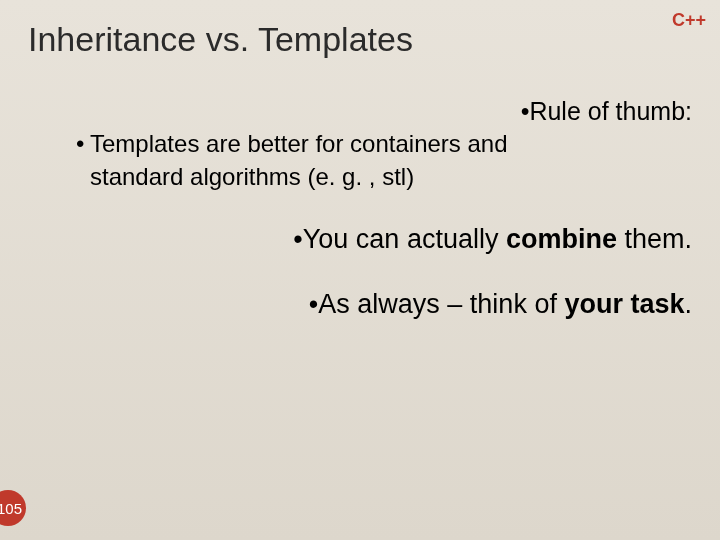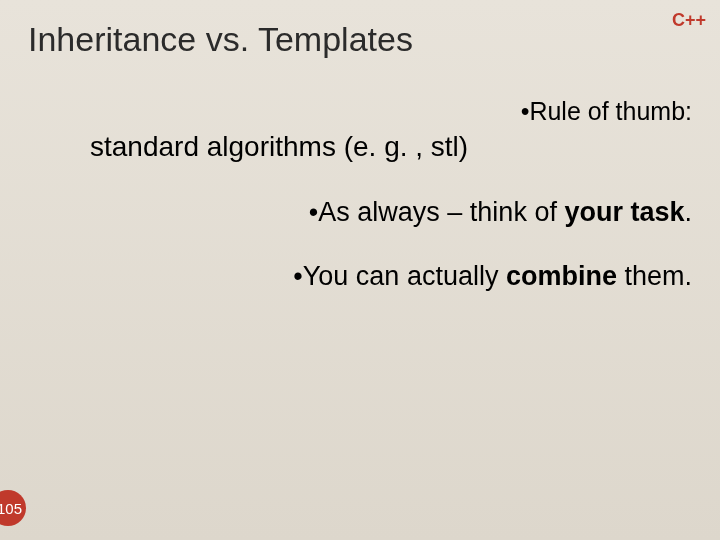--- a/index.html
+++ b/index.html
@@ -54,21 +54,21 @@
   .sub-marker {
     display: inline-block;
     width: 14px;
     vertical-align: top;
   }
   .sub-text {
     display: inline;
   }
   .cont {
     padding-left: 48px;
-    font-size: 28px;
+    font-size: 24px;
   }
   .b2 {
     margin-top: 30px;
     font-size: 27px;
   }
   .b2 .b1-marker { width: 16px; }
   .pagenum {
     position: absolute;
     left: -10px;
     bottom: 14px;
@@ -92,29 +92,32 @@
   <div class="badge">C++</div>
 
   <h1 class="title">Inheritance vs. Templates</h1>
 
   <div class="content">
 
     <div class="b1">
       <span class="b1-marker">•</span><span>Rule of thumb:</span>
     </div>
 
+    <div class="sub">
+      <span class="sub-marker">•</span><span class="sub-text">Templates are better for containers and</span>
+    </div>
     <div class="cont">standard algorithms (e. g. , stl)</div>
 
 
     <div class="b1 b2">
-      <span class="b1-marker">•</span><span>As always – think of </span><b>your task</b><span>.</span>
+      <span class="b1-marker">•</span><span>You can actually </span><b>combine</b><span> them.</span>
     </div>
 
     <div class="b1 b2">
-      <span class="b1-marker">•</span><span>You can actually </span><b>combine</b><span> them.</span>
+      <span class="b1-marker">•</span><span>As always – think of </span><b>your task</b><span>.</span>
     </div>
 
   </div>
 
   <div class="pagenum">
     <span>105</span>
   </div>
 
 </div>
 

